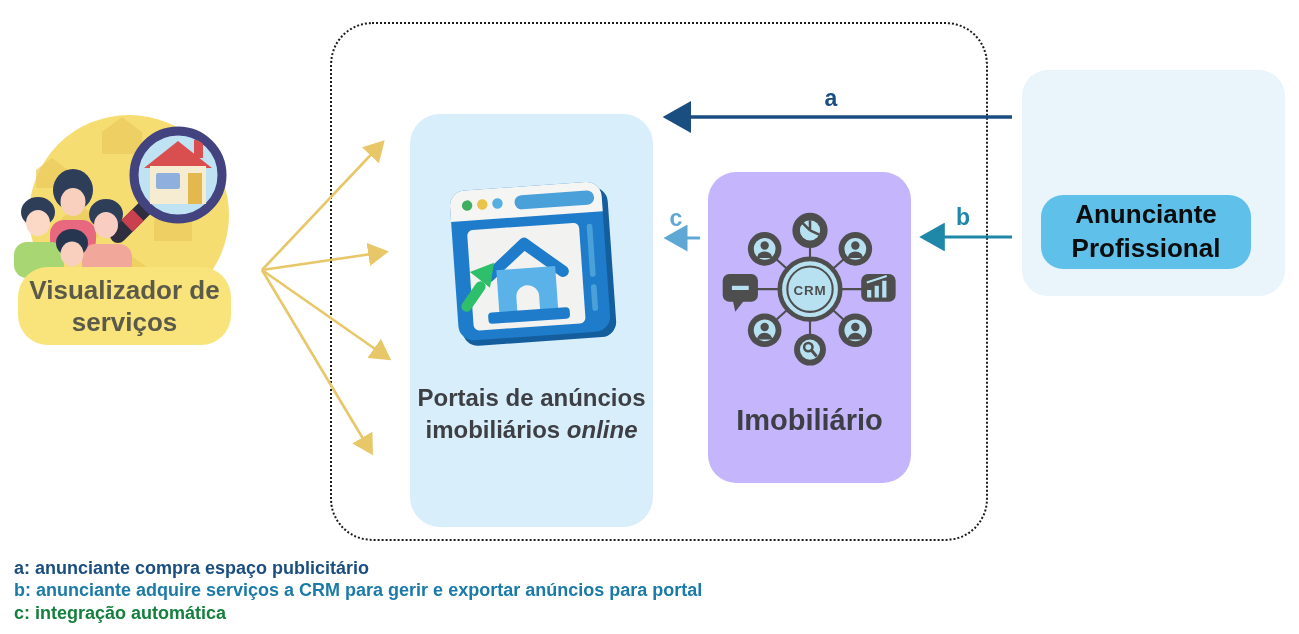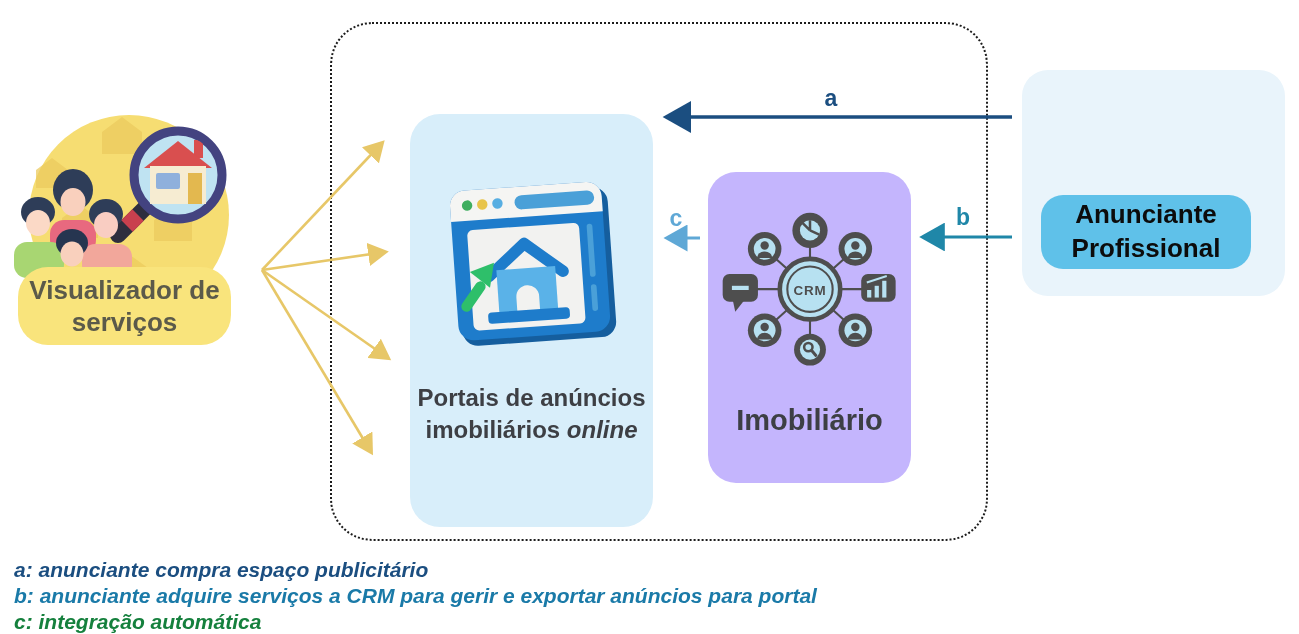--- a/index.html
+++ b/index.html
@@ -70,21 +70,21 @@
   }
 
   
   .arrow-letter { position:absolute; z-index:4; font-weight:bold; font-size:23px; width:26px; text-align:center; }
   .letter-a { left:818px; top:85px;  color:#1b4e80; }
   .letter-b { left:950px; top:204px; color:#1f87a8; }
   .letter-c { left:663px; top:205px; color:#5fa8d6; }
 
   
   .legend { position:absolute; left:14px; top:557px; z-index:2; }
-  .legend-line { font-size:21px; font-weight:bold; line-height:1.24;font-style:italic; }
+  .legend-line { font-size:18px; font-weight:bold; line-height:1.24; }
 </style>
 </head>
 <body>
 
 <div class="canvas">
 
   <div class="boundary"></div>
 
   <svg class="viewer-icon" viewBox="0 0 220 228">
     <circle cx="115" cy="115" r="100" fill="#f6dd72"></circle>

